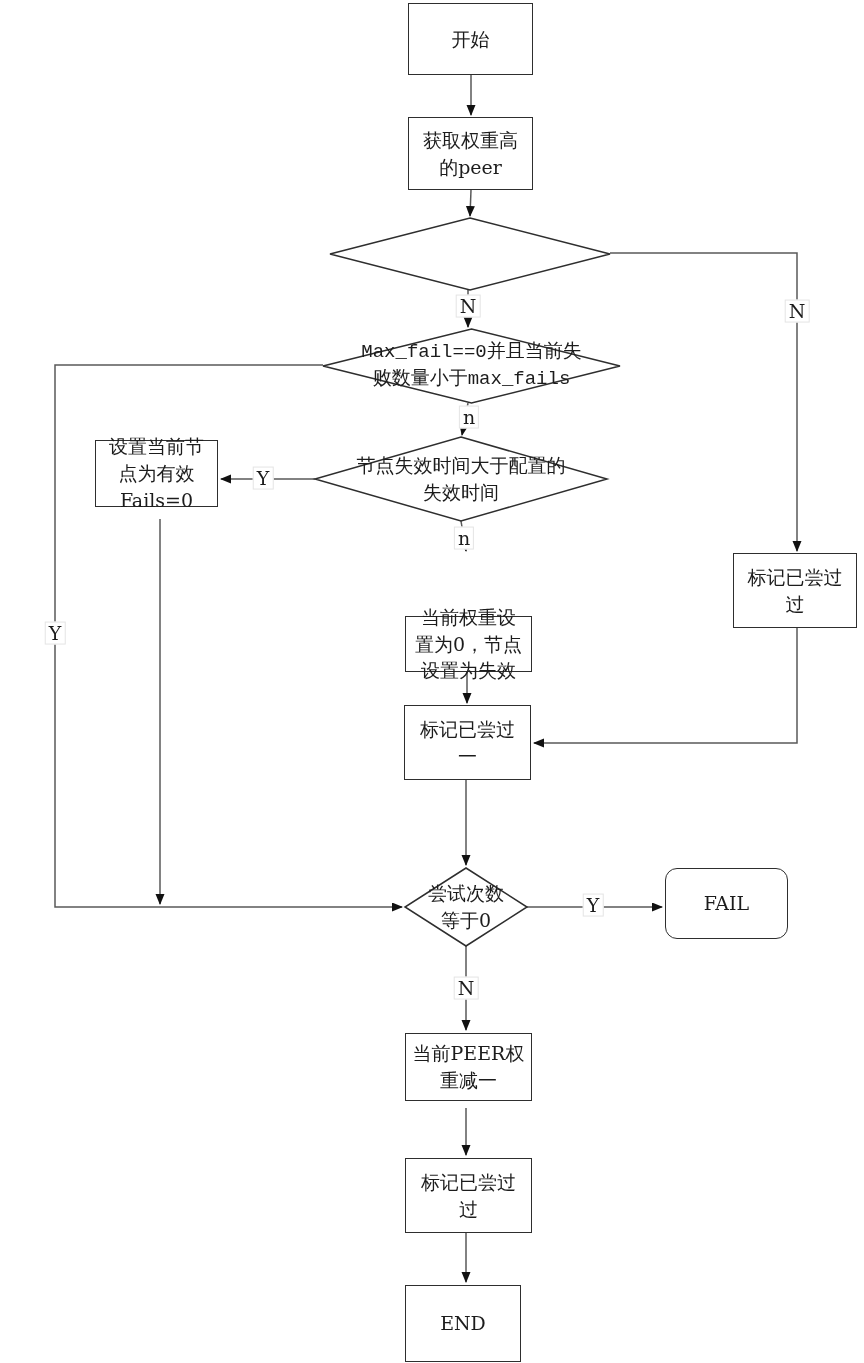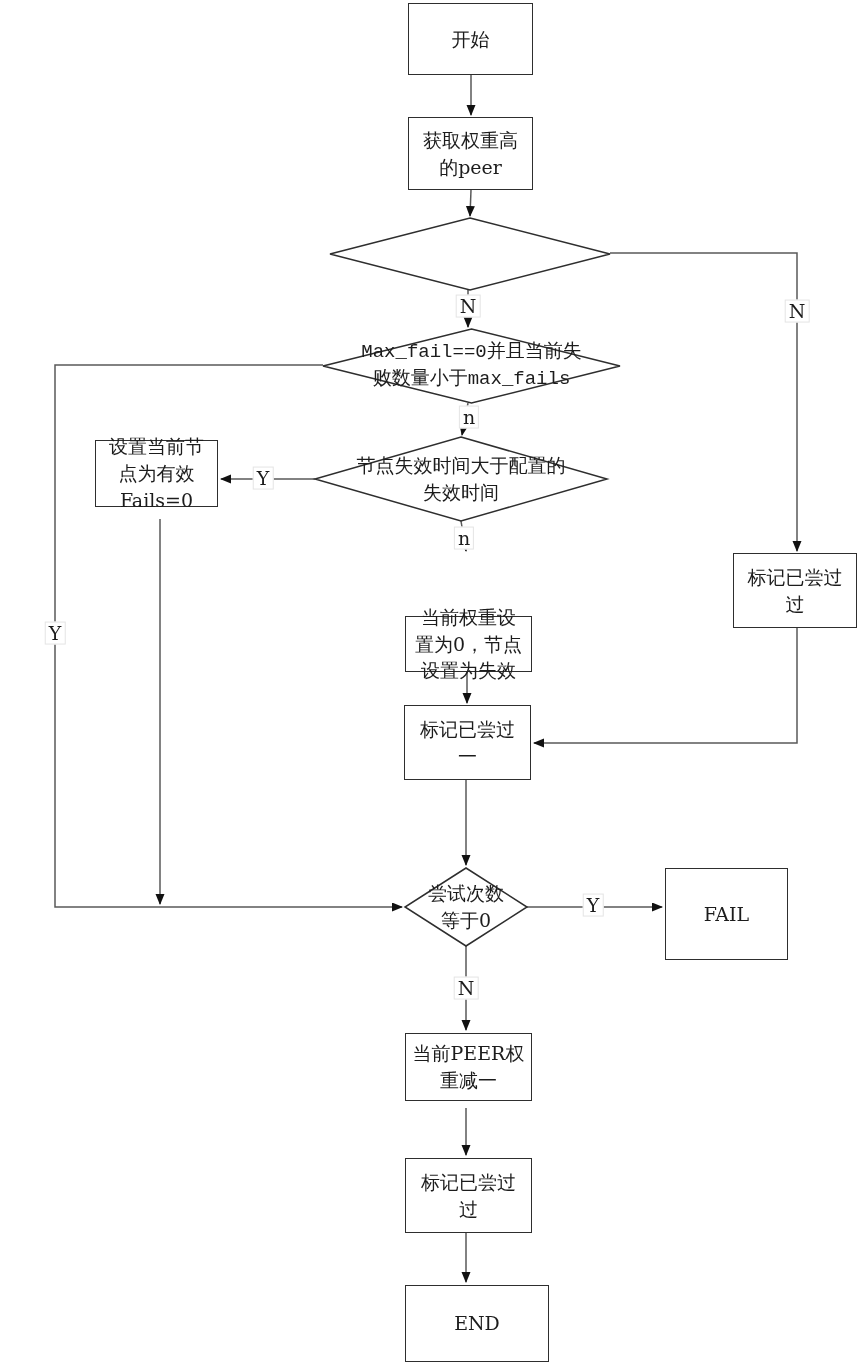--- a/index.html
+++ b/index.html
@@ -93,26 +93,26 @@
 Fails=0</div>
   <div class="node node-rect" style="left: 405px; top: 570px; width: 127px; height: 56px; margin-top: 46px;">当前权重设
 置为0，节点
 设置为失效</div>
   <div class="node node-rect" style="left: 733px; top: 553px; width: 124px; height: 75px;">标记已尝过
 过</div>
   <div class="node node-rect" style="left: 404px; top: 705px; width: 127px; height: 75px;">标记已尝过
 一</div>
   <div class="node node-diamond" style="left: 405px; top: 868px; width: 122px; height: 78px;">尝试次数
 等于0</div>
-  <div class="node node-rect" style="left: 665px; top: 868px; width: 123px; height: 92px;">FAIL</div>
+  <div class="node node-rect" style="left: 665px; top: 868px; width: 123px; height: 71px; border-radius: 12px;">FAIL</div>
   <div class="node node-rect" style="left: 405px; top: 1033px; width: 127px; height: 68px;">当前PEER权
 重减一</div>
   <div class="node node-rect" style="left: 405px; top: 1158px; width: 127px; height: 75px;">标记已尝过
 过</div>
-  <div class="node node-rect" style="left: 405px; top: 1285px; width: 144px; height: 77px;">END</div>
+  <div class="node node-rect" style="left: 405px; top: 1285px; width: 116px; height: 77px;">END</div>
 
   <span class="edge-label" style="left: 468px; top: 306px;">N</span>
   <span class="edge-label" style="left: 797px; top: 311px;">N</span>
   <span class="edge-label" style="left: 469px; top: 417px;">n</span>
   <span class="edge-label" style="left: 55px; top: 633px;">Y</span>
   <span class="edge-label" style="left: 263px; top: 478px;">Y</span>
   <span class="edge-label" style="left: 464px; top: 538px;">n</span>
   <span class="edge-label" style="left: 593px; top: 905px;">Y</span>
   <span class="edge-label" style="left: 466px; top: 988px;">N</span>
 </div>

